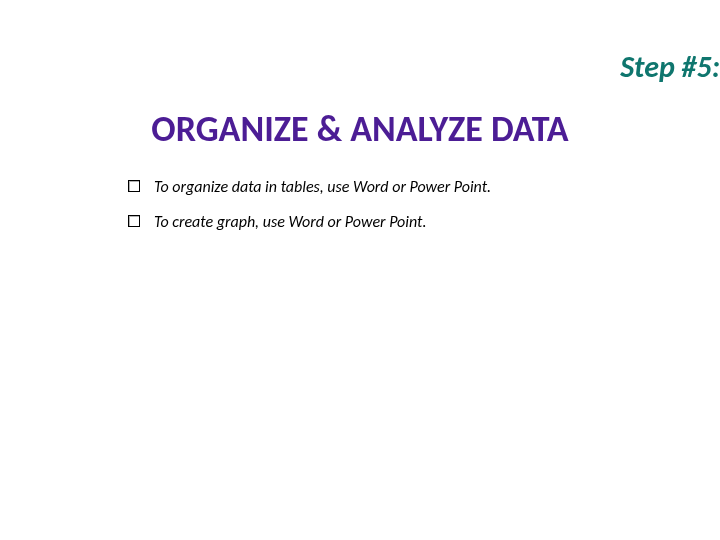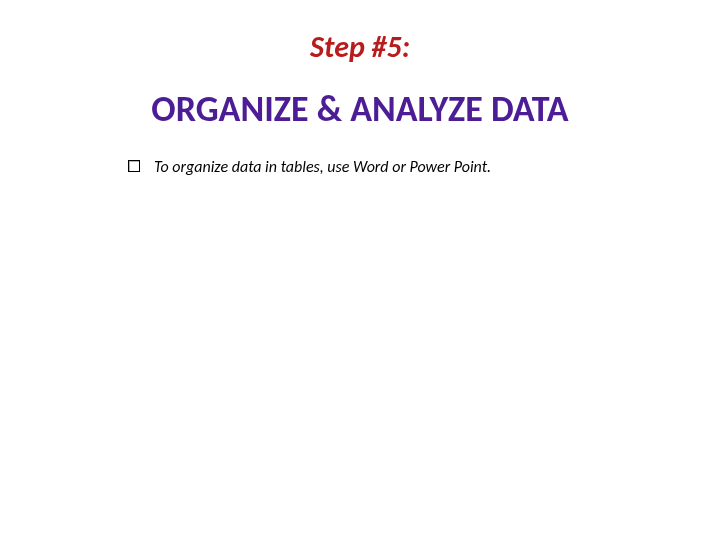--- a/index.html
+++ b/index.html
@@ -13,26 +13,27 @@
       background: #ffffff;
       font-family: Calibri, "Segoe UI", Arial, sans-serif;
       position: relative;
     }
     .slide {
       width: 100%;
       height: 100%;
       padding-top: 28px;
     }
     .step-label {
-      text-align: center;
+      text-align: right;
       font-size: 30px;
       font-weight: bold;
       font-style: italic;
-      color: #b91c1c;
+      color: #0f766e;
       margin-bottom: 22px;
+      margin-top: 20px;
     }
     .main-title {
       text-align: center;
       font-size: 36px;
       font-weight: bold;
       color: #4c1d95;
       margin-bottom: 26px;
       padding: 0 40px;
     }
     .bullet-list {
@@ -64,14 +65,18 @@
 <body>
 
 <div class="slide">
   <div class="step-label">Step #5:</div>
   <div class="main-title">ORGANIZE &amp; ANALYZE DATA</div>
   <div class="bullet-list">
     <div class="bullet-item">
       <span class="checkbox-icon"></span>
       <span class="bullet-text">To organize data in tables, use Word or Power Point.</span>
     </div>
+    <div class="bullet-item">
+      <span class="checkbox-icon"></span>
+      <span class="bullet-text">To create graph, use Word or Power Point.</span>
+    </div>
   </div>
 </div>
 
 </body></html>

